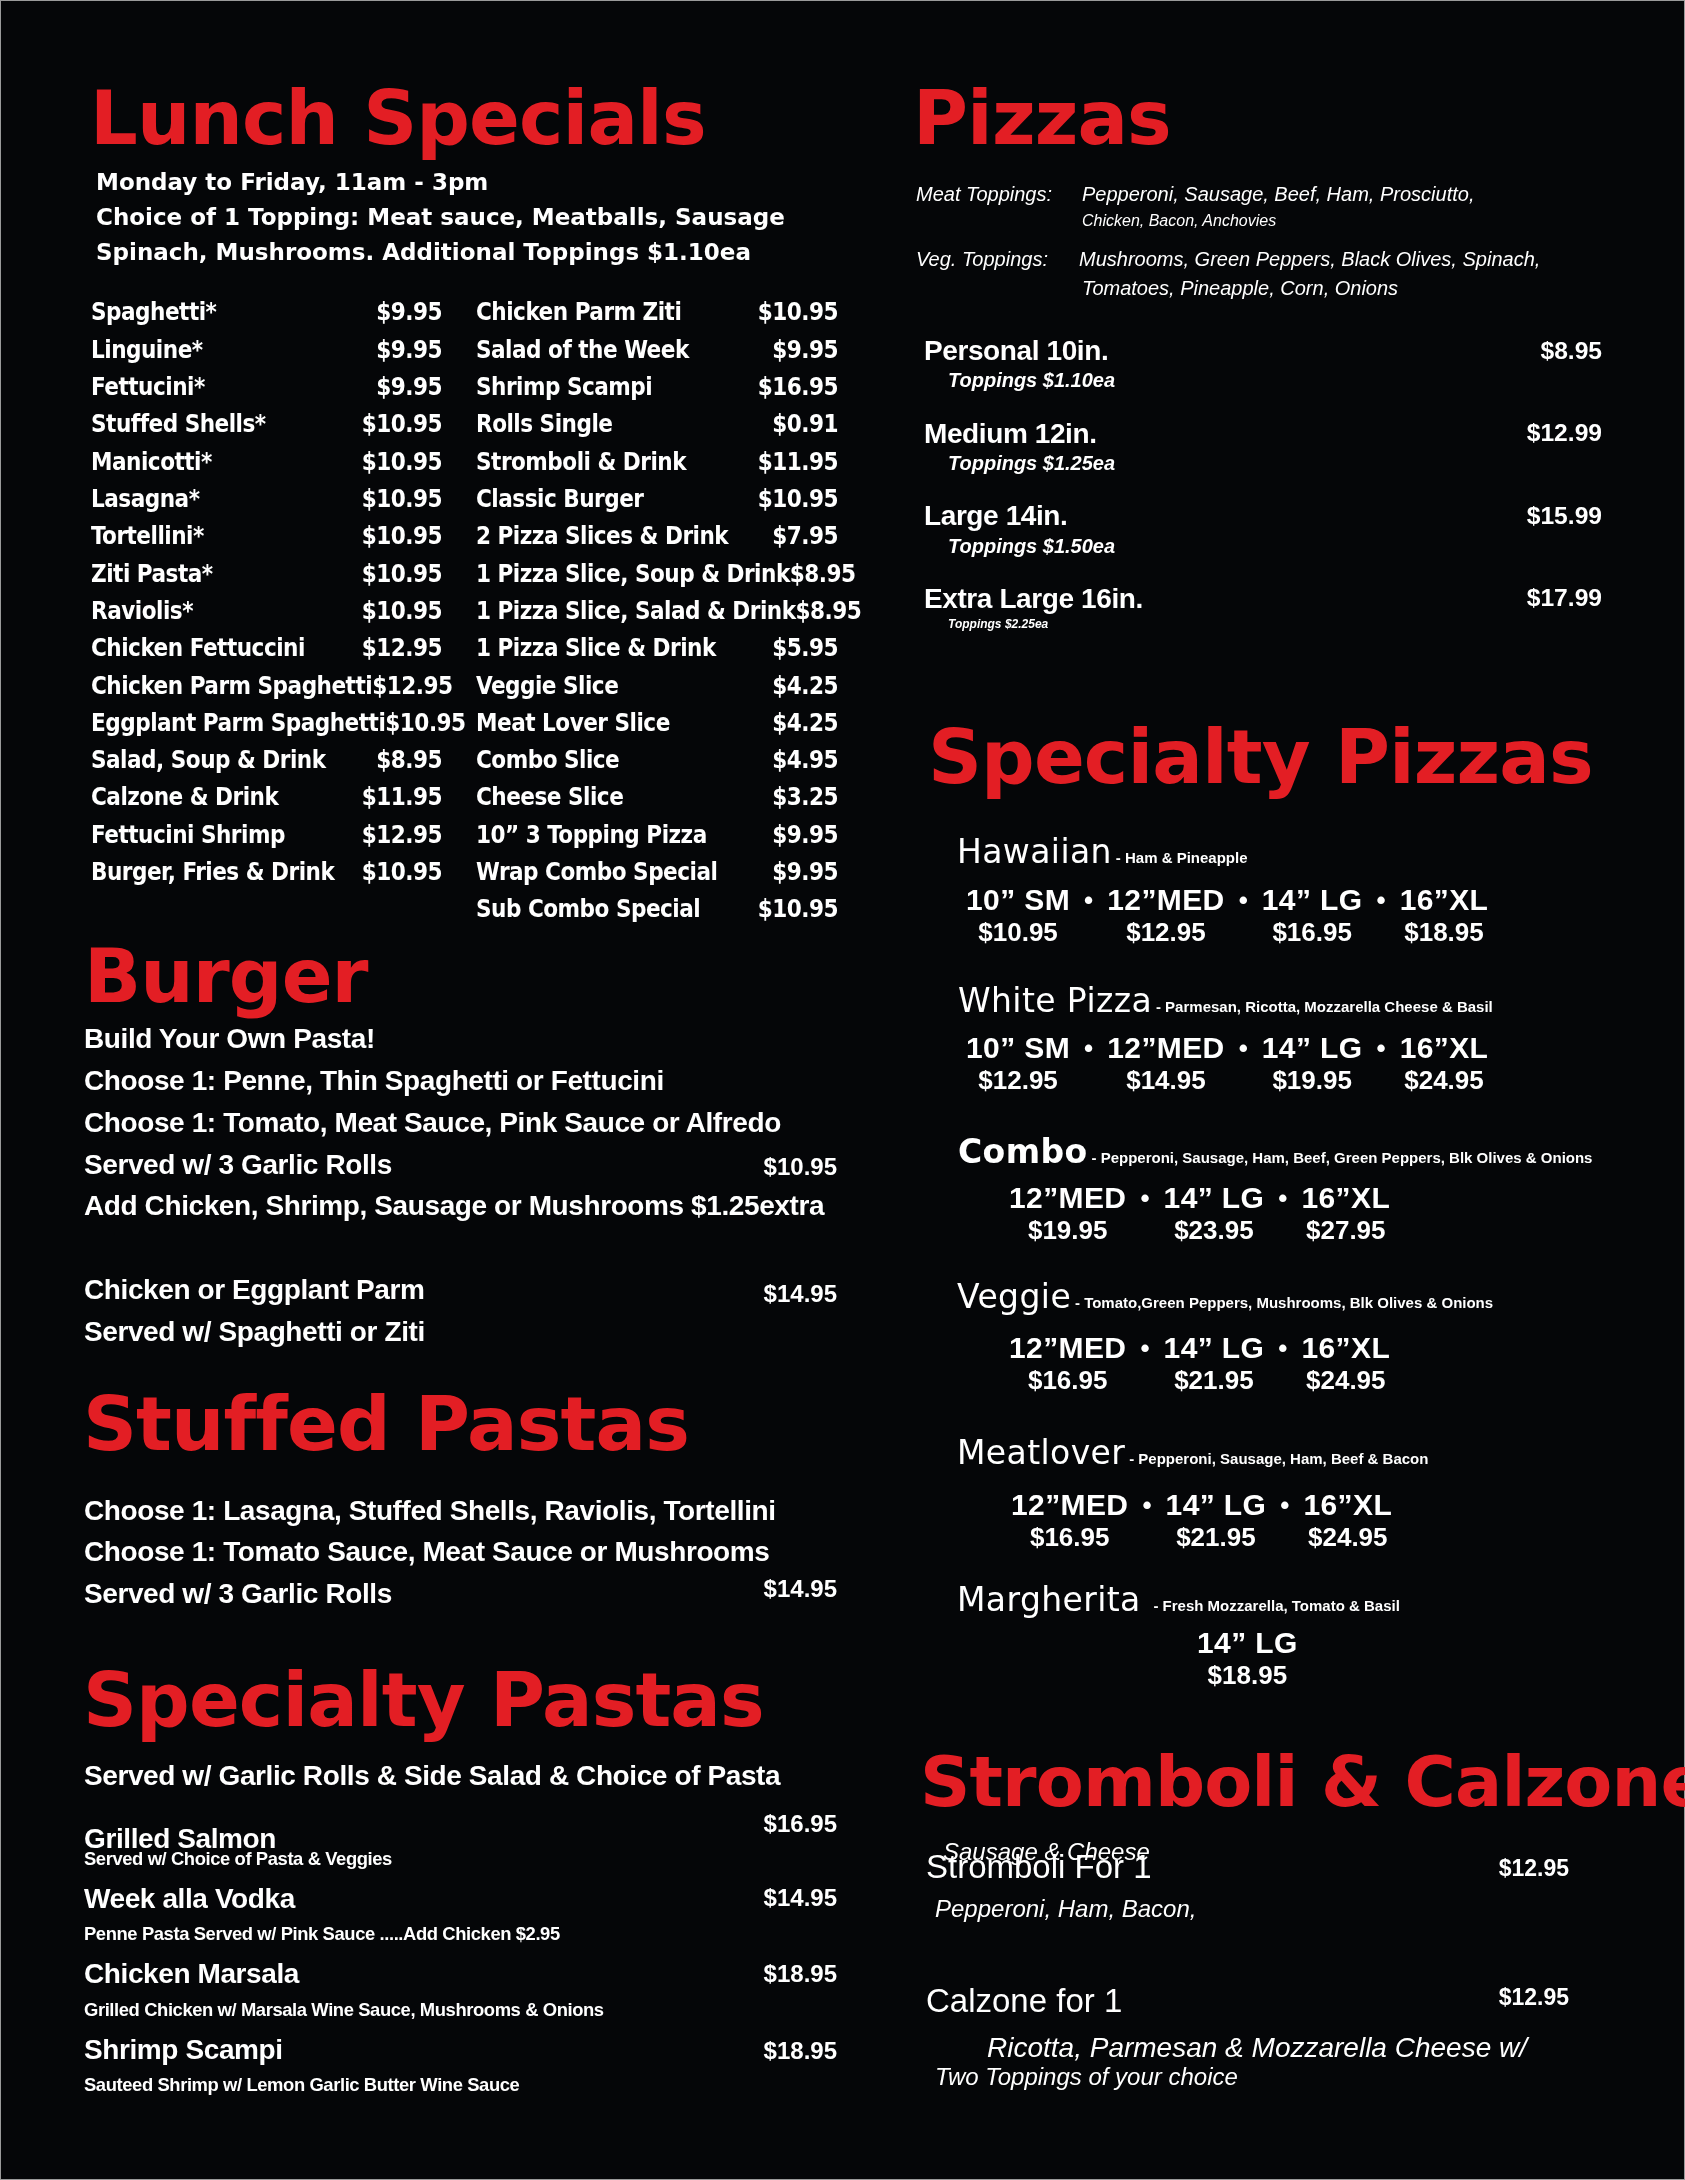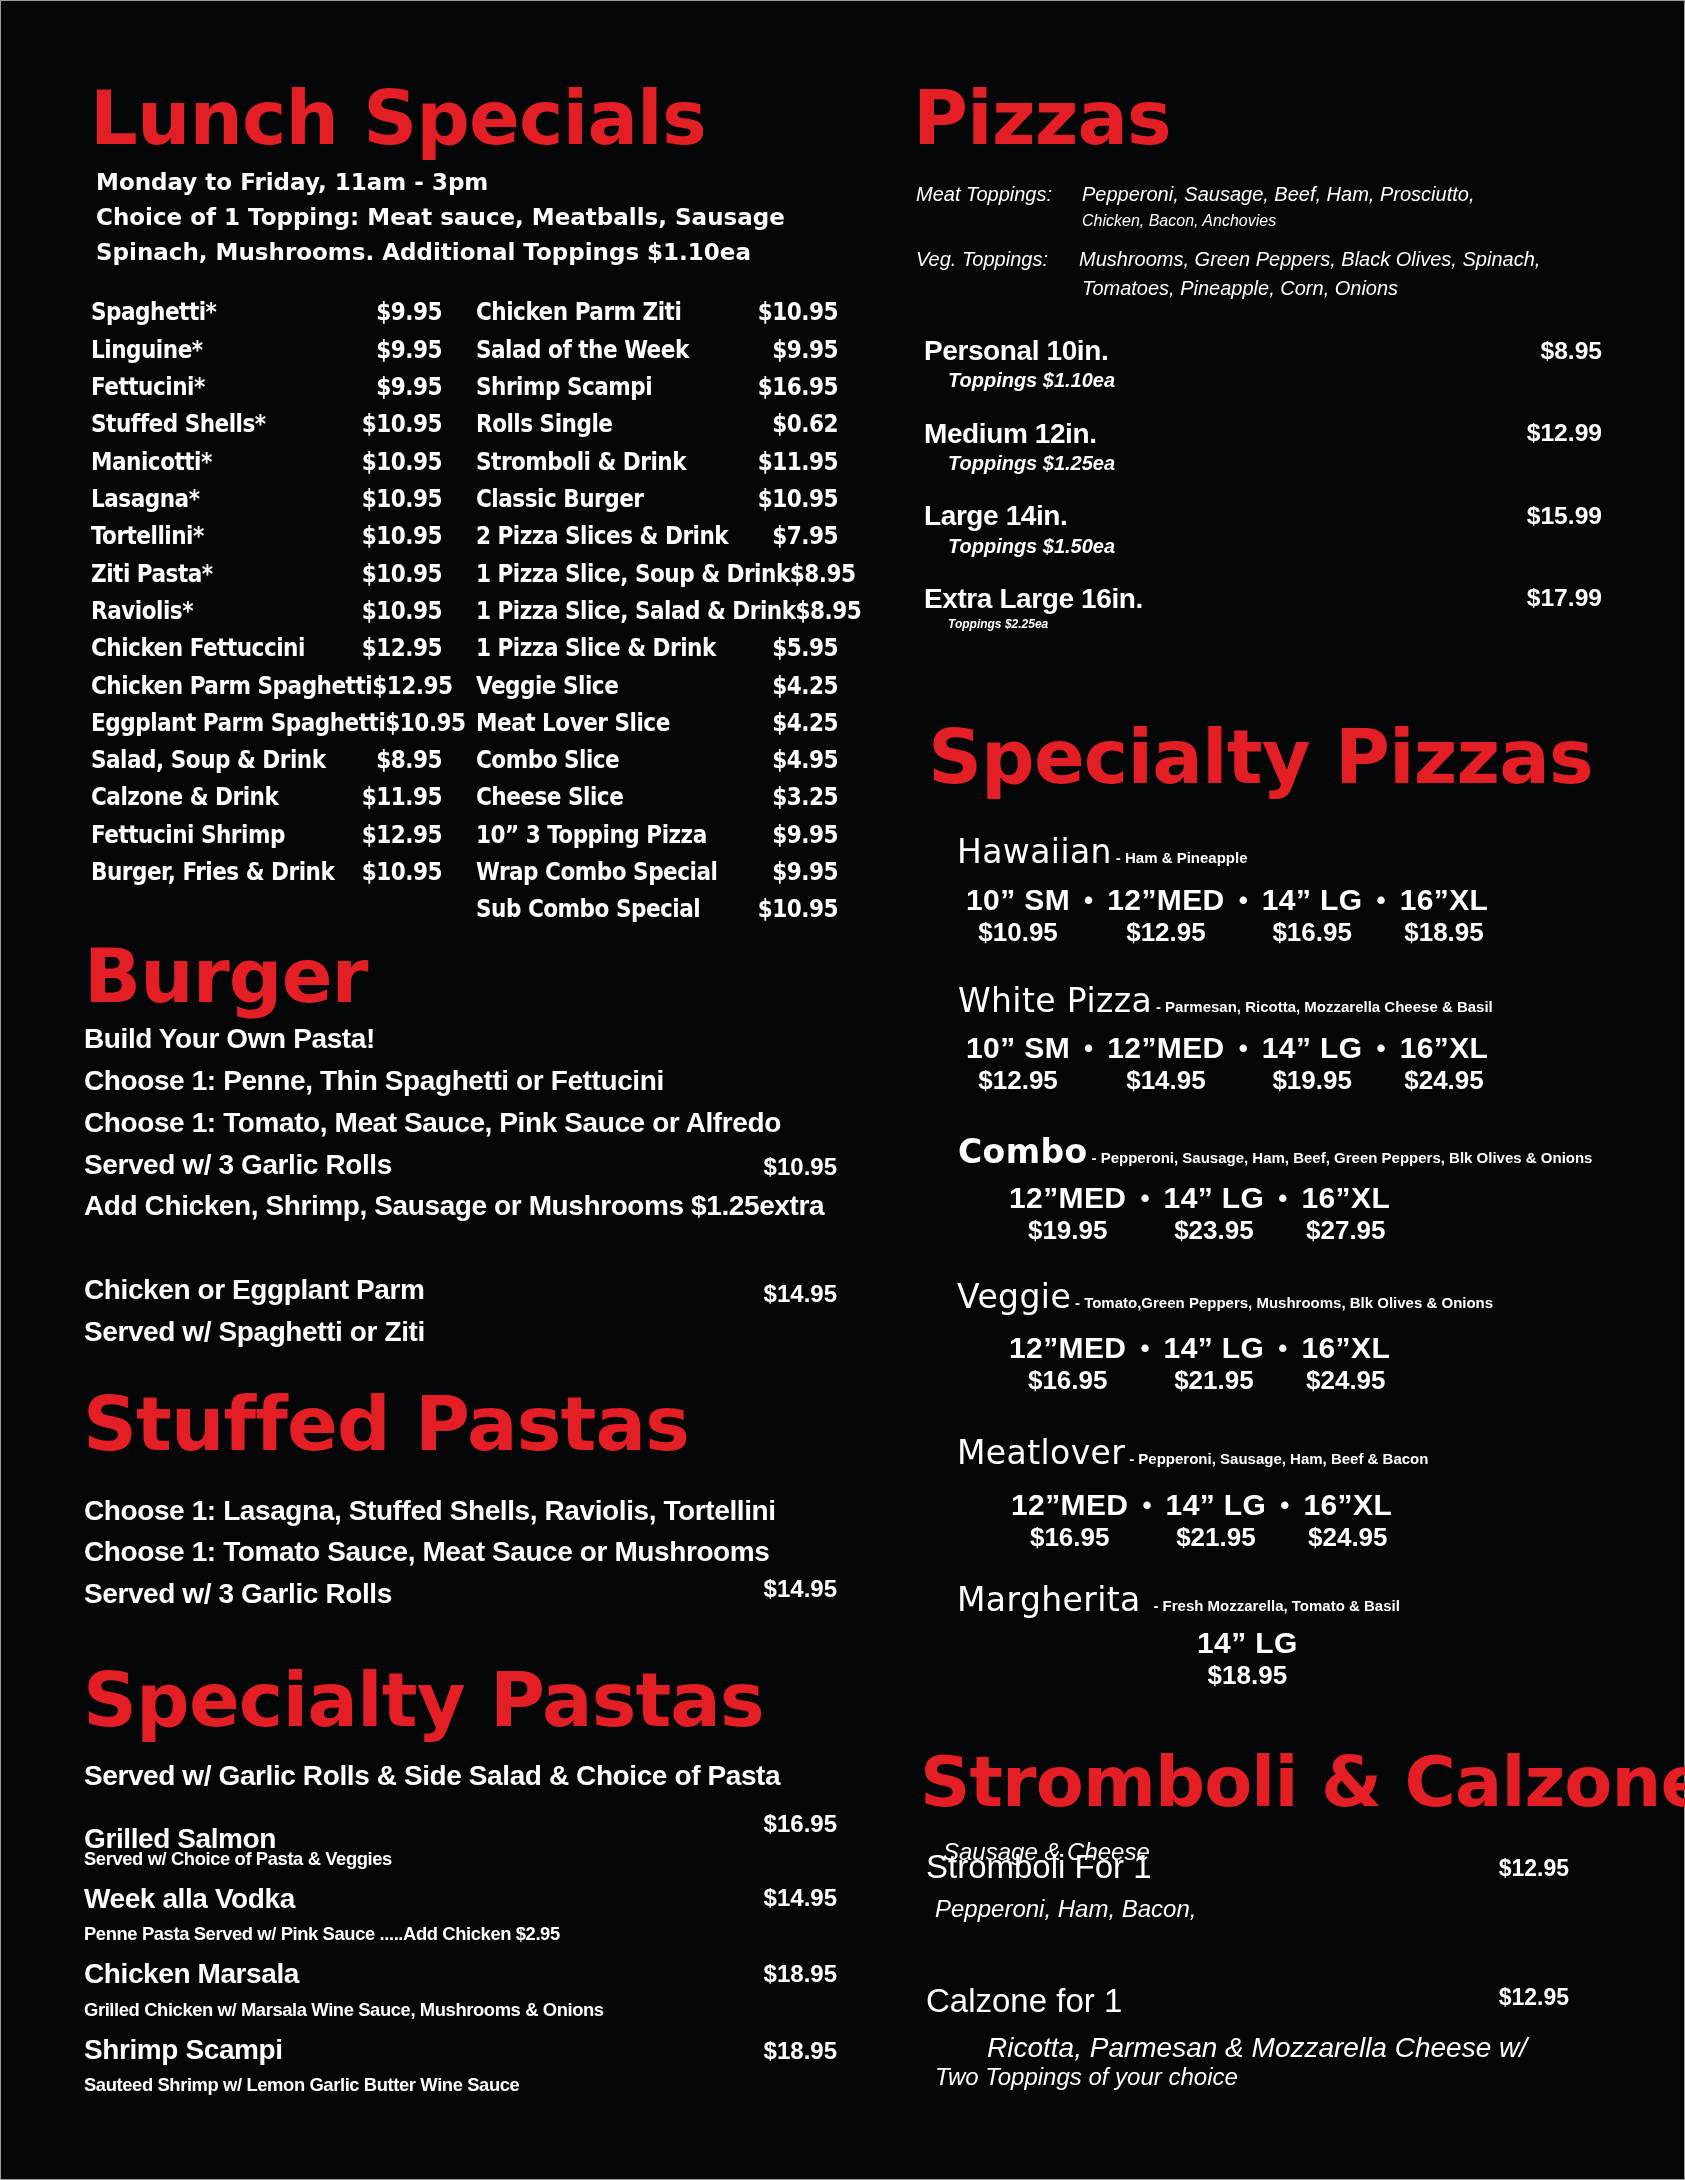--- a/index.html
+++ b/index.html
@@ -116,21 +116,21 @@
     <div class="row lrow" style="left:476px; width:362px; top:336px;">
         <span>Salad of the Week</span>
         <span>$9.95</span>
       </div>
     <div class="row lrow" style="left:476px; width:362px; top:373px;">
         <span>Shrimp Scampi</span>
         <span>$16.95</span>
       </div>
     <div class="row lrow" style="left:476px; width:362px; top:410px;">
         <span>Rolls Single</span>
-        <span>$0.62</span>
+        <span>$0.91</span>
       </div>
     <div class="row lrow" style="left:476px; width:362px; top:448px;">
         <span>Stromboli &amp; Drink</span>
         <span>$11.95</span>
       </div>
     <div class="row lrow" style="left:476px; width:362px; top:485px;">
         <span>Classic Burger</span>
         <span>$10.95</span>
       </div>
     <div class="row lrow" style="left:476px; width:362px; top:522px;">

